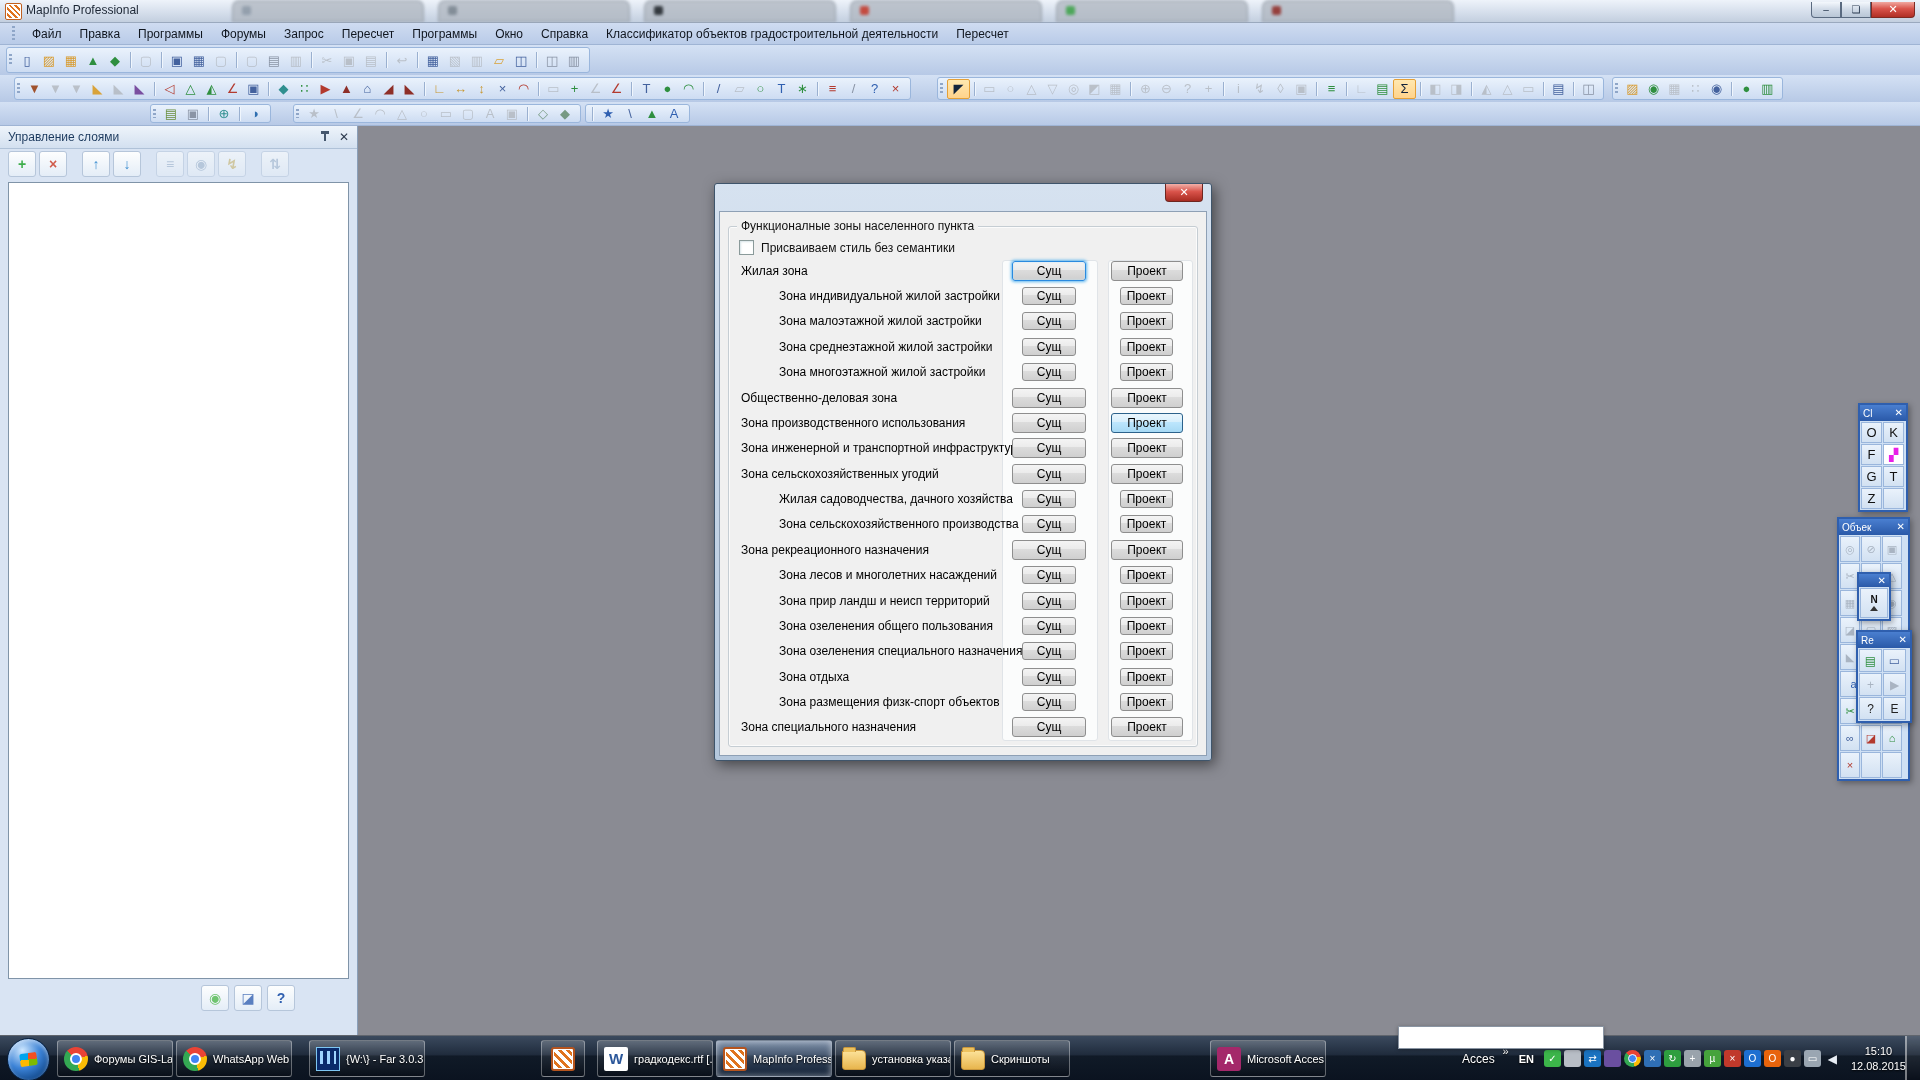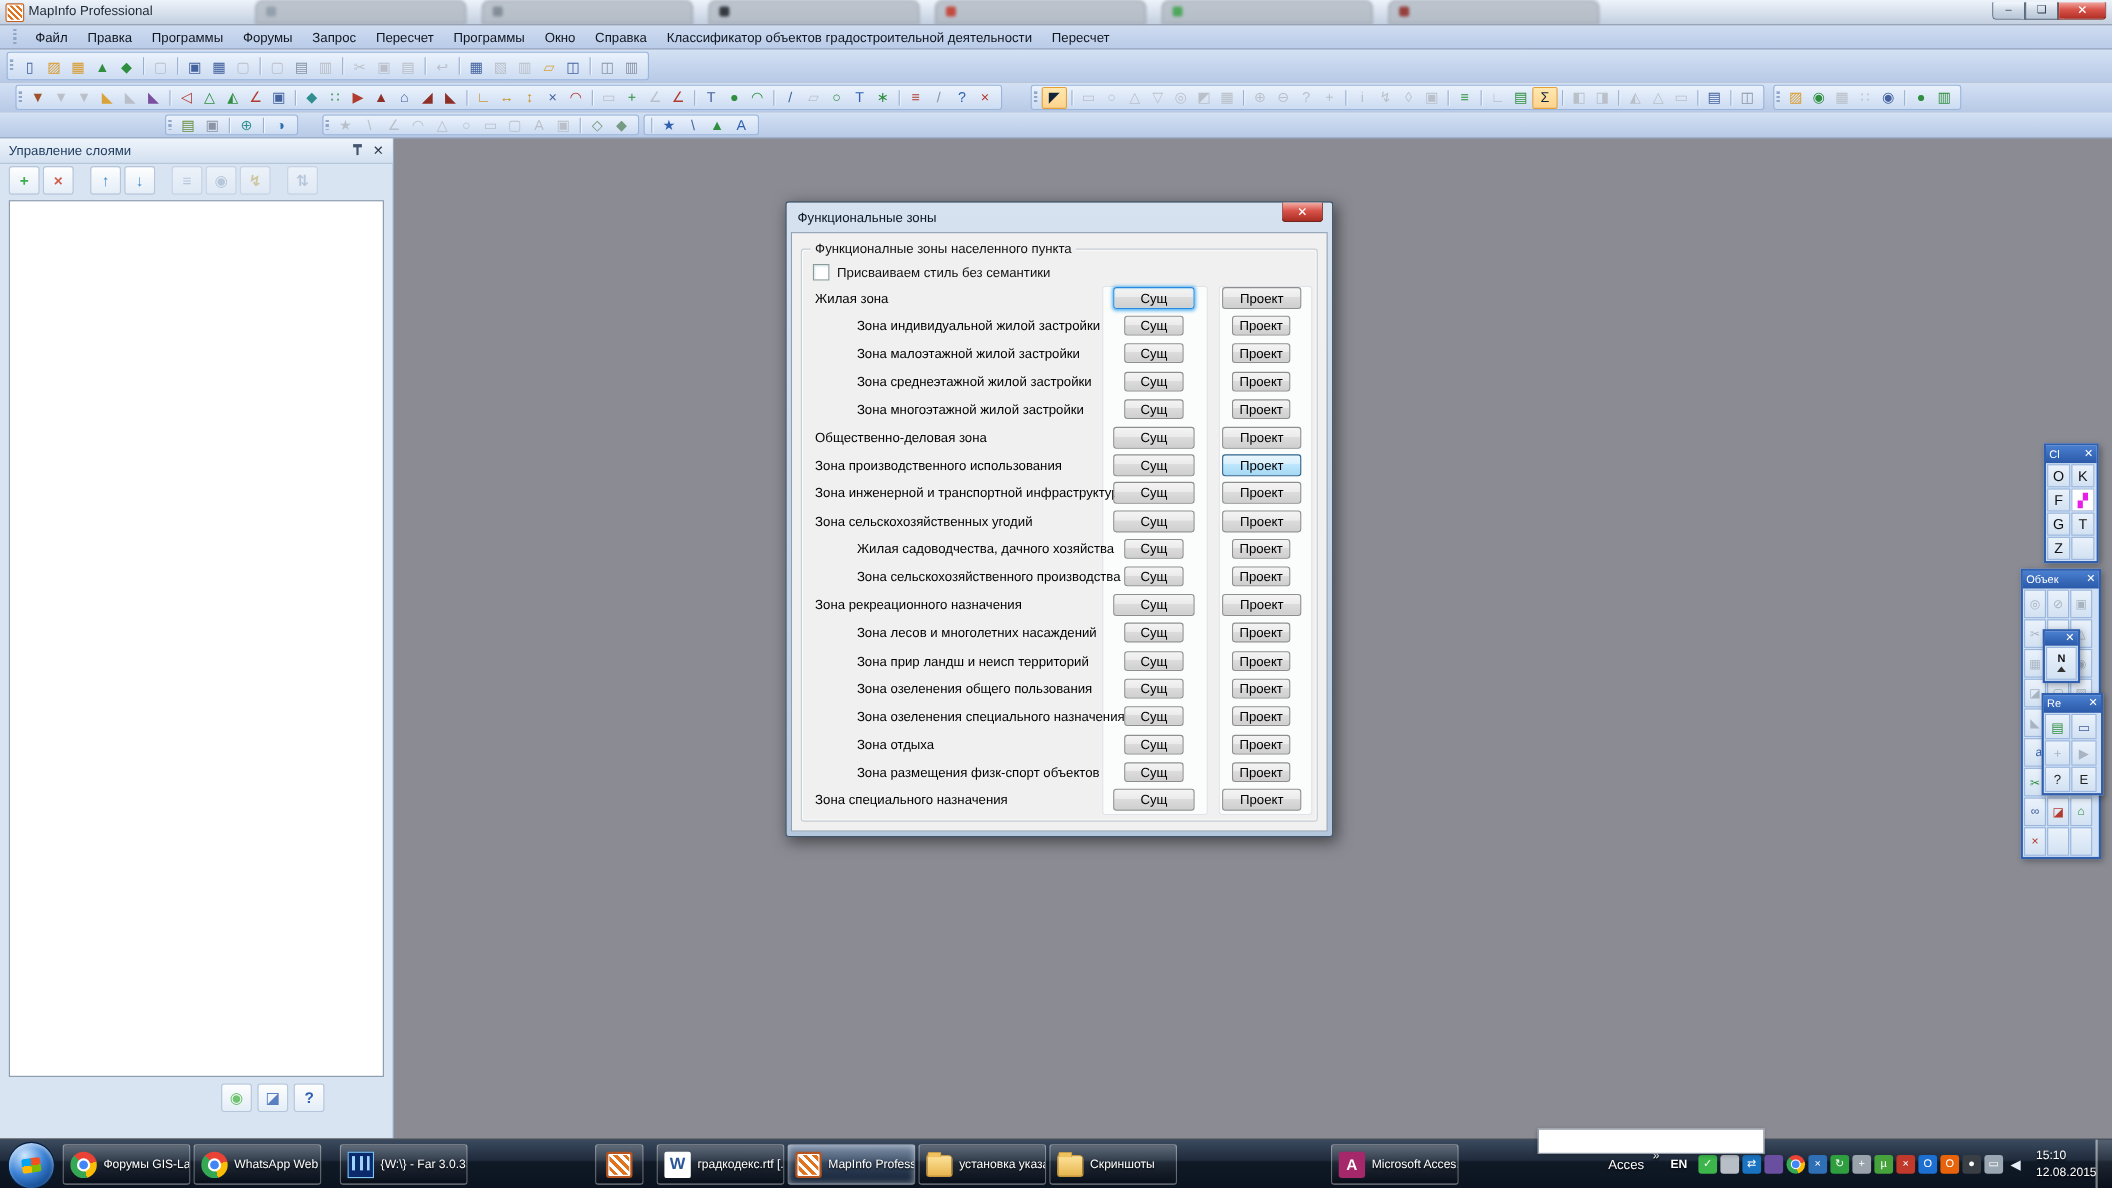--- a/index.html
+++ b/index.html
@@ -195,21 +195,21 @@
   .panele .chev{position:absolute;right:0;top:-7px;font-size:11px;color:#fff;}
   .lang{color:#fff;font-size:11px;font-weight:bold;text-shadow:0 1px 2px #000;}
   .tray{display:flex;align-items:center;gap:3px;}
   .tray-ic{width:17px;height:17px;border-radius:3px;display:flex;align-items:center;justify-content:center;
     font-size:10px;color:#fff;line-height:1;}
   .tray-ic.bare{background:transparent !important;color:#e8eef5;font-size:12px;}
   .tray-ic.chrome-wheel{border-radius:50%;
     background:conic-gradient(from -45deg,#ea4335 0 120deg,#fbbc05 0 210deg,#34a853 0 360deg) !important;}
   .tray-ic.chrome-wheel::after{content:"";width:7px;height:7px;background:#4285f4;border:1px solid #fff;
     border-radius:50%;}
-  .clock{color:#fff;font-size:11px;line-height:1.35;text-shadow:0 1px 2px #000;}
+  .clock{color:#fff;font-size:11px;text-align:center;line-height:1.35;text-shadow:0 1px 2px #000;}
   .show-desktop{position:absolute;right:0;top:0;width:13px;height:45px;
     border-left:2px solid rgba(255,255,255,.45);background:linear-gradient(rgba(255,255,255,.12),rgba(0,0,0,.2));}
 </style>
 </head>
 <body>
 
 <div class="screen">
 
   <div class="titlebar">
     <div class="tabs-strip">
@@ -689,23 +689,20 @@
           <span class="lp-fbtn">
             <span class="ic" style="color: rgb(90, 127, 192);">◪</span>
           </span>
           <span class="lp-fbtn">
             <span class="ic" style="color: rgb(47, 95, 176);">?</span>
           </span>
         </div>
     </div>
 
     <div class="dialog">
-      <div class="dlg-title">
-        <span>Функциональные зоны</span>
-      </div>
       <div class="dlg-close">✕</div>
       <div class="dlg-client">
         <div class="groupbox">
           <span class="gb-label">Функционалные зоны населенного пункта</span>
           <div class="chk-row">
             <span class="checkbox"></span>
             <span class="chk-label">Присваиваем стиль без семантики</span>
           </div>
           <div class="col-panel col-a"></div>
           <div class="col-panel col-b"></div>

